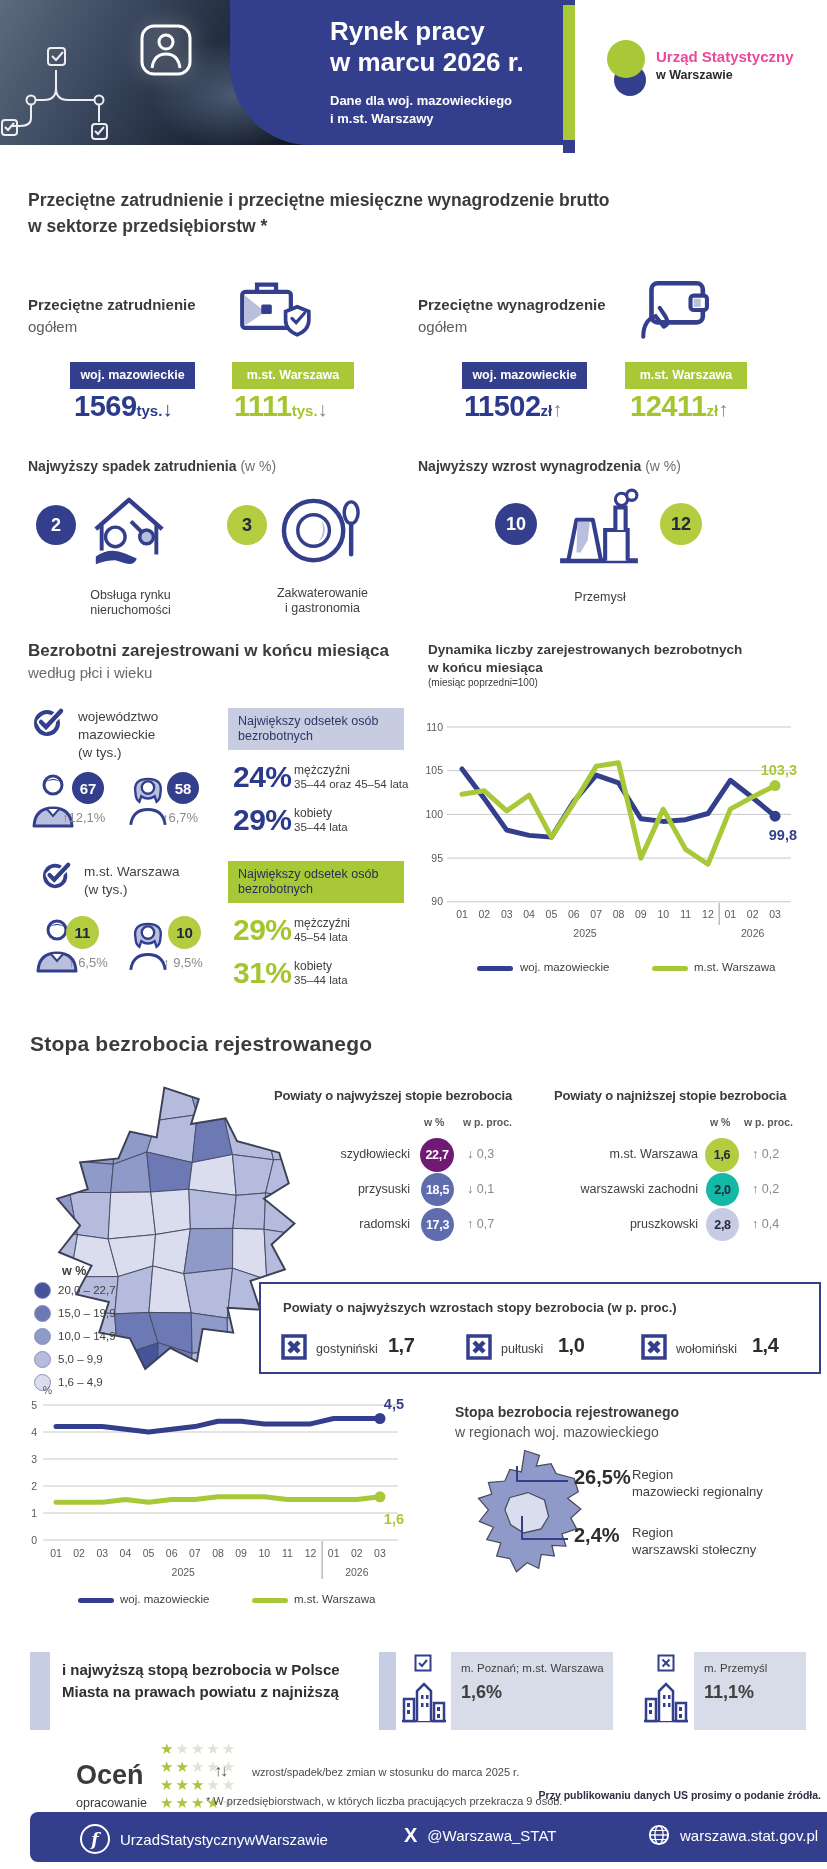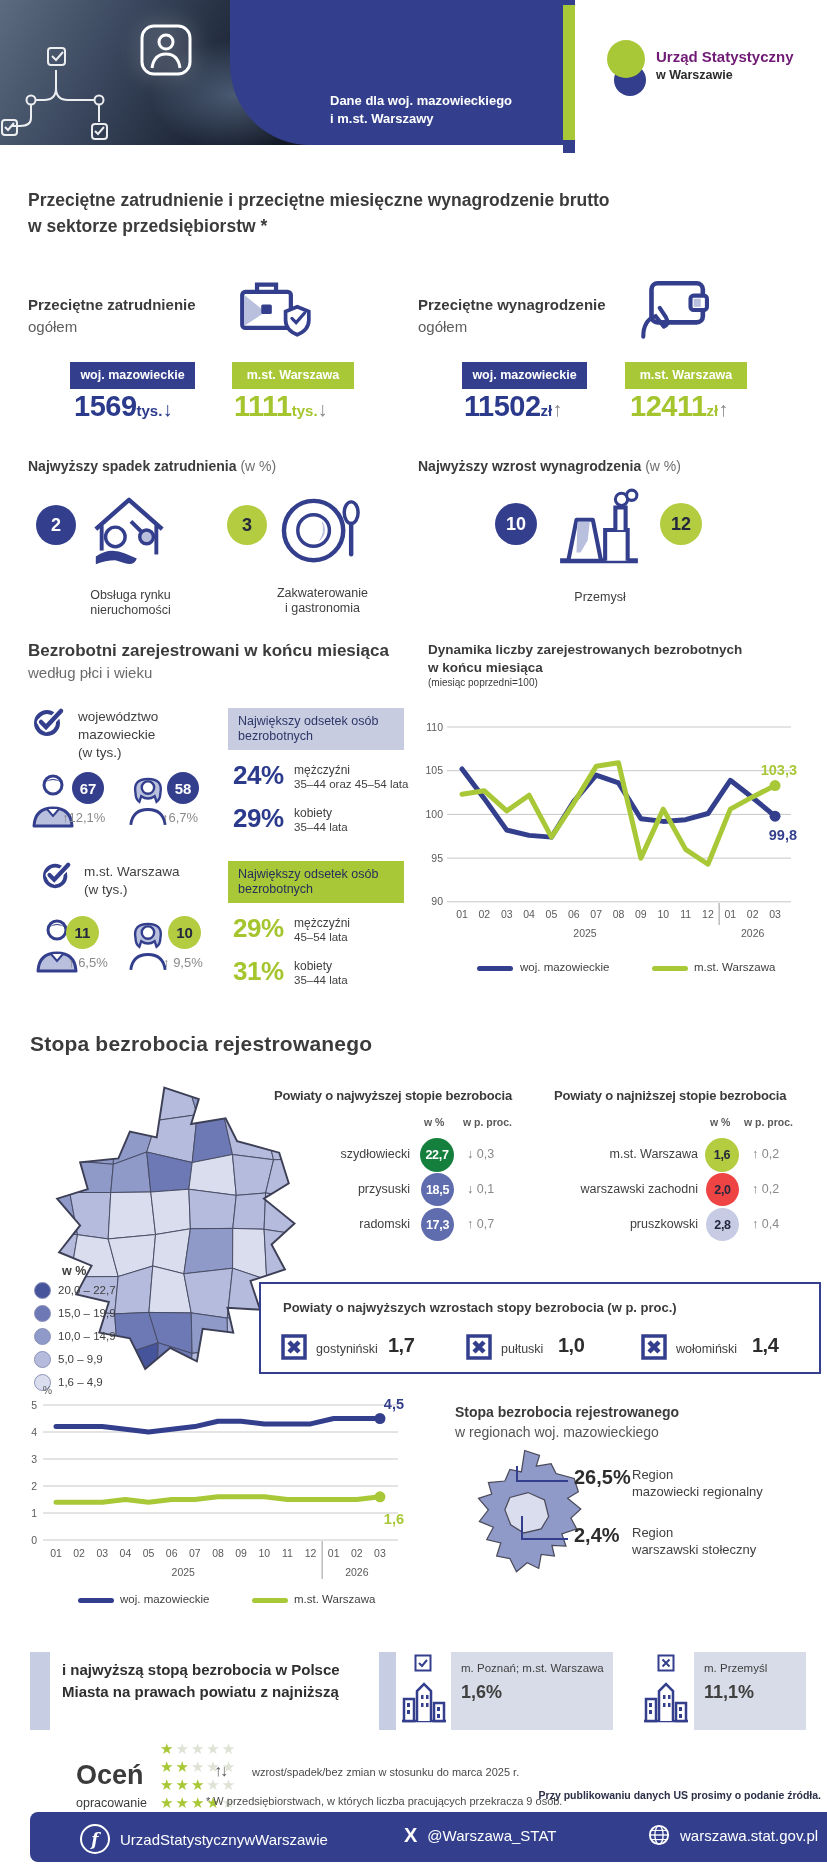--- a/index.html
+++ b/index.html
@@ -13,21 +13,21 @@
   .hero-glow{position:absolute;left:150px;top:40px;width:170px;height:110px;border-radius:50%;
     background:radial-gradient(closest-side,rgba(160,190,230,.35),rgba(160,190,230,0));}
   .hero-blue{position:absolute;left:230px;top:0;width:345px;height:145px;background:#333f8c;
     border-radius:0 0 0 80px;}
   .hero-title{position:absolute;left:100px;top:16px;color:#fff;font-weight:bold;font-size:26px;line-height:31px;}
   .hero-sub{position:absolute;left:100px;top:92px;color:#fff;font-weight:bold;font-size:13px;line-height:18px;}
   .green-bar{position:absolute;left:563px;top:5px;width:12px;height:135px;background:#a9c838;}
   .blue-stub{position:absolute;left:563px;top:140px;width:12px;height:13px;background:#333f8c;}
   .logo-c1{position:absolute;left:607px;top:40px;width:38px;height:38px;border-radius:50%;background:#a9c838;z-index:2;}
   .logo-c2{position:absolute;left:614px;top:64px;width:32px;height:32px;border-radius:50%;background:#333f8c;z-index:1;}
-  .logo-t1{position:absolute;left:656px;top:48px;font-size:15px;font-weight:600;color:#701a75;}
+  .logo-t1{position:absolute;left:656px;top:48px;font-size:15px;font-weight:600;color:#ec4899;}
   .logo-t2{position:absolute;left:656px;top:68px;font-size:12.5px;font-weight:600;color:#2b2b2b;}
   .touch-card{position:absolute;left:140px;top:24px;filter:drop-shadow(0 0 10px rgba(255,255,255,.55));}
   
   .h1{font-size:17.5px;font-weight:bold;color:#3b3b3b;}
   .h2{font-size:15px;font-weight:bold;color:#3b3b3b;text-align:center;}
   .sub{font-size:15px;color:#5d5d5d;}
   .tag{position:absolute;height:27px;line-height:27px;text-align:center;color:#fff;font-weight:bold;font-size:12.5px;}
   .tag-navy{background:#333f8c;}
   .tag-green{background:#a9c838;}
   .valrow{position:absolute;display:flex;align-items:baseline;font-weight:bold;white-space:nowrap;}
@@ -38,21 +38,21 @@
   .circ{position:absolute;border-radius:50%;display:flex;align-items:center;justify-content:center;font-weight:bold;}
   .circ-navy{background:#333f8c;color:#fff;}
   .circ-green{background:#b3cc40;color:#23283d;}
   .itemlab{position:absolute;text-align:center;font-size:12.5px;color:#3f3f3f;line-height:15px;}
   .chk-lab{position:absolute;font-size:13.5px;color:#3f3f3f;line-height:18px;}
   .chg{position:absolute;font-size:13px;color:#8a8a8a;white-space:nowrap;}
   .chg .ar{font-weight:bold;color:#7a7a7a;}
   .infobox{position:absolute;width:176px;padding:6px 10px;font-size:12.5px;line-height:15px;box-sizing:border-box;}
   .infobox.lav{background:#c7cce1;color:#2c3768;}
   .infobox.grn{background:#a9c838;color:#233059;}
-  .pct{position:absolute;font-size:26px;font-weight:bold;letter-spacing:-.5px;}
+  .pct{position:absolute;font-size:30px;font-weight:bold;letter-spacing:-.5px;}
   .plab{position:absolute;font-size:11.5px;color:#3f3f3f;line-height:14px;}
   .plab .l1{font-size:12px;}
   .ax{fill:#5a5a5a;font-size:10.5px;font-family:"Liberation Sans","DejaVu Sans",sans-serif;}
   .endlab{font-size:14.5px;font-weight:bold;font-family:"Liberation Sans","DejaVu Sans",sans-serif;}
   .leg-seg{position:absolute;width:36px;height:5px;border-radius:3px;}
   .leg-lab{position:absolute;font-size:11.5px;color:#3f3f3f;}
   .bigh{position:absolute;font-size:21px;font-weight:bold;color:#3b3b3b;letter-spacing:.2px;}
   .tbl-title{position:absolute;font-size:13px;font-weight:bold;color:#3b3b3b;letter-spacing:-.2px;}
   .colh{position:absolute;font-size:10.5px;font-weight:600;color:#5a5a5a;}
   .rname{position:absolute;text-align:right;font-size:12.5px;color:#3f3f3f;white-space:nowrap;}
@@ -113,20 +113,24 @@
     </svg>
     <div class="touch-card">
       <svg width="52" height="52" viewBox="0 0 52 52">
         <rect x="2" y="2" width="48" height="48" rx="12" fill="none" stroke="#fff" stroke-width="3"></rect>
         <circle cx="26" cy="18" r="7" fill="none" stroke="#fff" stroke-width="3"></circle>
         <path d="M12,44 q2,-14 14,-14 q12,0 14,14" fill="none" stroke="#fff" stroke-width="3"></path>
       </svg>
     </div>
   </div>
   <div class="hero-blue">
+    <div class="hero-title">
+      <div>Rynek pracy</div>
+      <div>w marcu 2026 r.</div>
+    </div>
     <div class="hero-sub">
       <div>Dane dla woj. mazowieckiego</div>
       <div>i m.st. Warszawy</div>
     </div>
   </div>
   <div class="green-bar"></div>
   <div class="blue-stub"></div>
   <div class="logo-c1"></div>
   <div class="logo-c2"></div>
   <div class="logo-t1">Urząd Statystyczny</div>
@@ -441,37 +445,37 @@
   <div class="lg-lab" style="left:58px;top:1330px">10,0 – 14,9</div>
   <div class="lg-circ" style="left: 34px; top: 1351px; background-color: rgb(180, 187, 221);"></div>
   <div class="lg-lab" style="left:58px;top:1353px">5,0 –  9,9</div>
   <div class="lg-circ" style="left: 34px; top: 1374px; background-color: rgb(218, 221, 237);"></div>
   <div class="lg-lab" style="left:58px;top:1376px">1,6 –  4,9</div>
 
   <div class="tbl-title" style="left:274px;top:1088px">Powiaty o najwyższej stopie bezrobocia</div>
   <div class="colh" style="left:424px;top:1116px">w %</div>
   <div class="colh" style="left:463px;top:1116px">w p. proc.</div>
   <div class="rname" style="left:270px;top:1147px;width:140px">szydłowiecki</div>
-  <div class="rcirc" style="left: 420px; top: 1138px; width: 34px; height: 34px; color: rgb(255, 255, 255); background-color: #15803d;">22,7</div>
+  <div class="rcirc" style="left: 420px; top: 1138px; width: 34px; height: 34px; color: rgb(255, 255, 255); background-color: #701a75;">22,7</div>
   <div class="rchg" style="left:467px;top:1147px"><span class="ar">↓</span> <span>0,3</span></div>
   <div class="rname" style="left:270px;top:1182px;width:140px">przysuski</div>
   <div class="rcirc" style="left: 421px; top: 1173px; width: 33px; height: 33px; color: rgb(255, 255, 255); background-color: rgb(95, 109, 174);">18,5</div>
   <div class="rchg" style="left:467px;top:1182px"><span class="ar">↓</span> <span>0,1</span></div>
   <div class="rname" style="left:270px;top:1217px;width:140px">radomski</div>
   <div class="rcirc" style="left: 421px; top: 1208px; width: 33px; height: 33px; color: rgb(255, 255, 255); background-color: rgb(95, 109, 174);">17,3</div>
   <div class="rchg" style="left:467px;top:1217px"><span class="ar">↑</span> <span>0,7</span></div>
 
   <div class="tbl-title" style="left:554px;top:1088px">Powiaty o najniższej stopie bezrobocia</div>
   <div class="colh" style="left:710px;top:1116px">w %</div>
   <div class="colh" style="left:744px;top:1116px">w p. proc.</div>
   <div class="rname" style="left:540px;top:1147px;width:158px">m.st. Warszawa</div>
   <div class="rcirc" style="left: 705px; top: 1138px; width: 34px; height: 34px; color: rgb(35, 40, 61); background-color: rgb(179, 204, 64);">1,6</div>
   <div class="rchg" style="left:752px;top:1147px"><span class="ar">↑</span> <span>0,2</span></div>
   <div class="rname" style="left:540px;top:1182px;width:158px">warszawski zachodni</div>
-  <div class="rcirc" style="left: 706px; top: 1173px; width: 33px; height: 33px; color: rgb(35, 40, 61); background-color: #ef4444;">2,0</div>
+  <div class="rcirc" style="left: 706px; top: 1173px; width: 33px; height: 33px; color: rgb(35, 40, 61); background-color: #14b8a6;">2,0</div>
   <div class="rchg" style="left:752px;top:1182px"><span class="ar">↑</span> <span>0,2</span></div>
   <div class="rname" style="left:540px;top:1217px;width:158px">pruszkowski</div>
   <div class="rcirc" style="left: 706px; top: 1208px; width: 33px; height: 33px; color: rgb(35, 40, 61); background-color: rgb(199, 204, 228);">2,8</div>
   <div class="rchg" style="left:752px;top:1217px"><span class="ar">↑</span> <span>0,4</span></div>
 
   <div class="growth-box"></div>
   <div class="abs b" style="left:283px;top:1300px;font-size:13px">Powiaty o najwyższych wzrostach stopy bezrobocia (w p. proc.)</div>
   <svg class="abs" style="left:281px;top:1334px" width="26" height="26" viewBox="0 0 26 26">
     <rect x="2" y="2" width="22" height="22" fill="#fff" stroke="#333f8c" stroke-width="3.5"></rect>
     <path d="M8,8 L18,18 M18,8 L8,18" stroke="#333f8c" stroke-width="4.5"></path>

